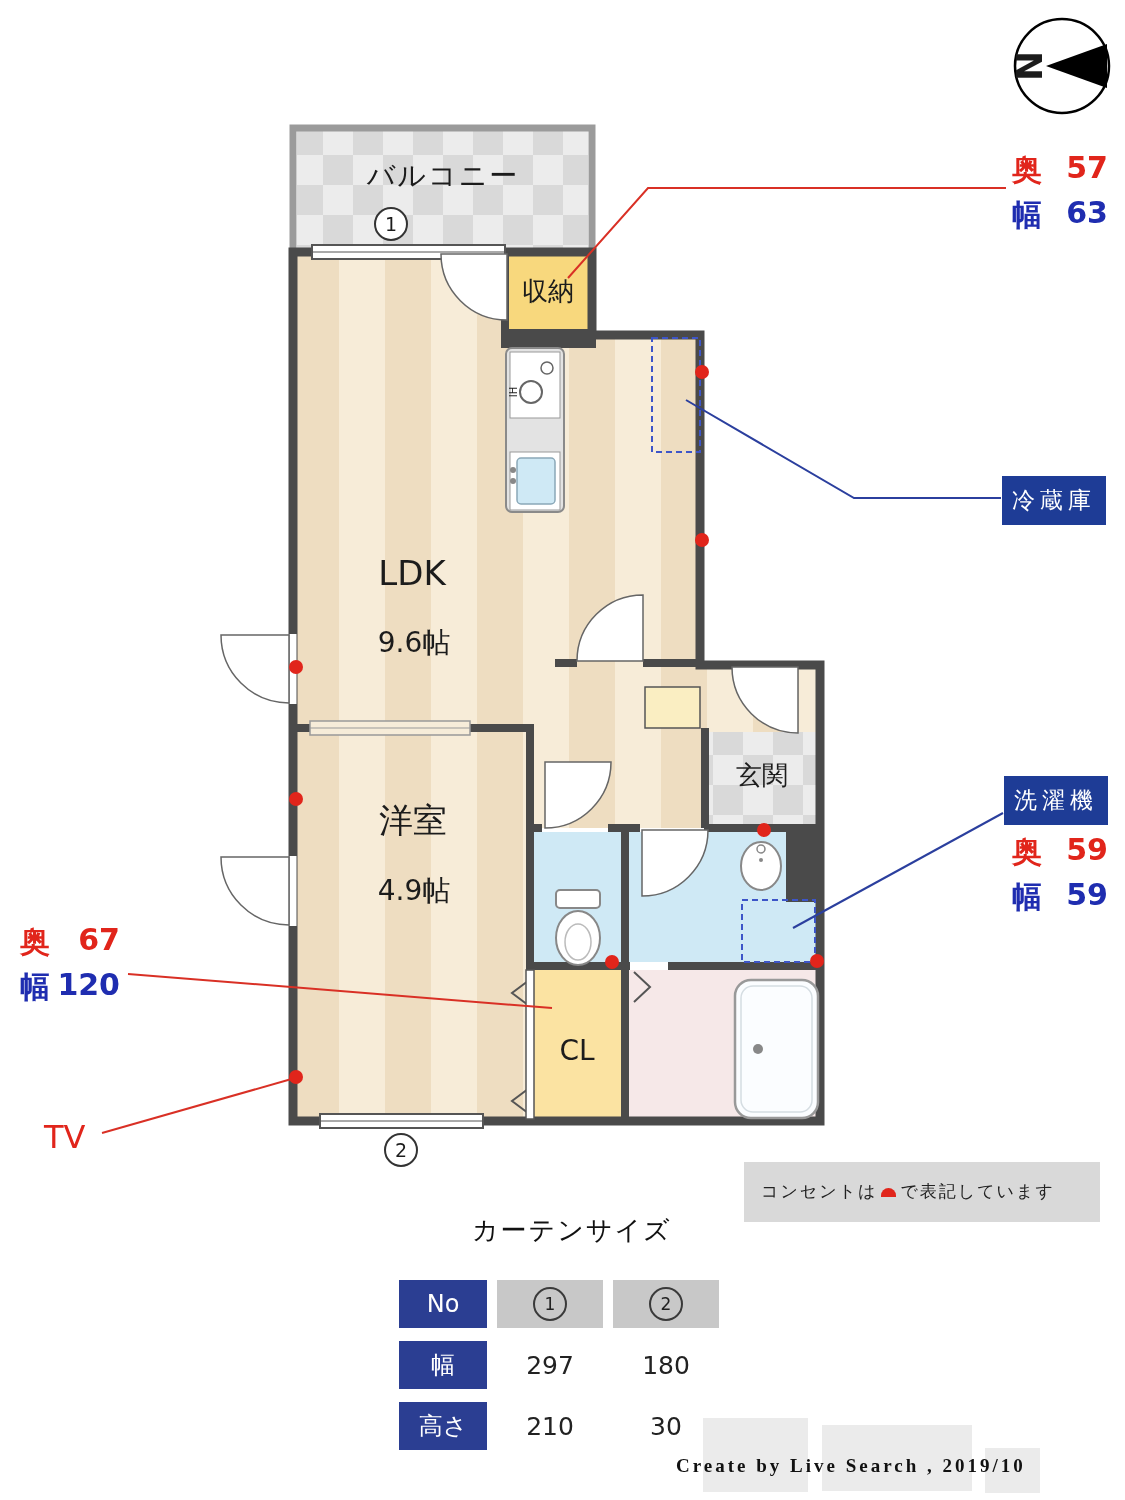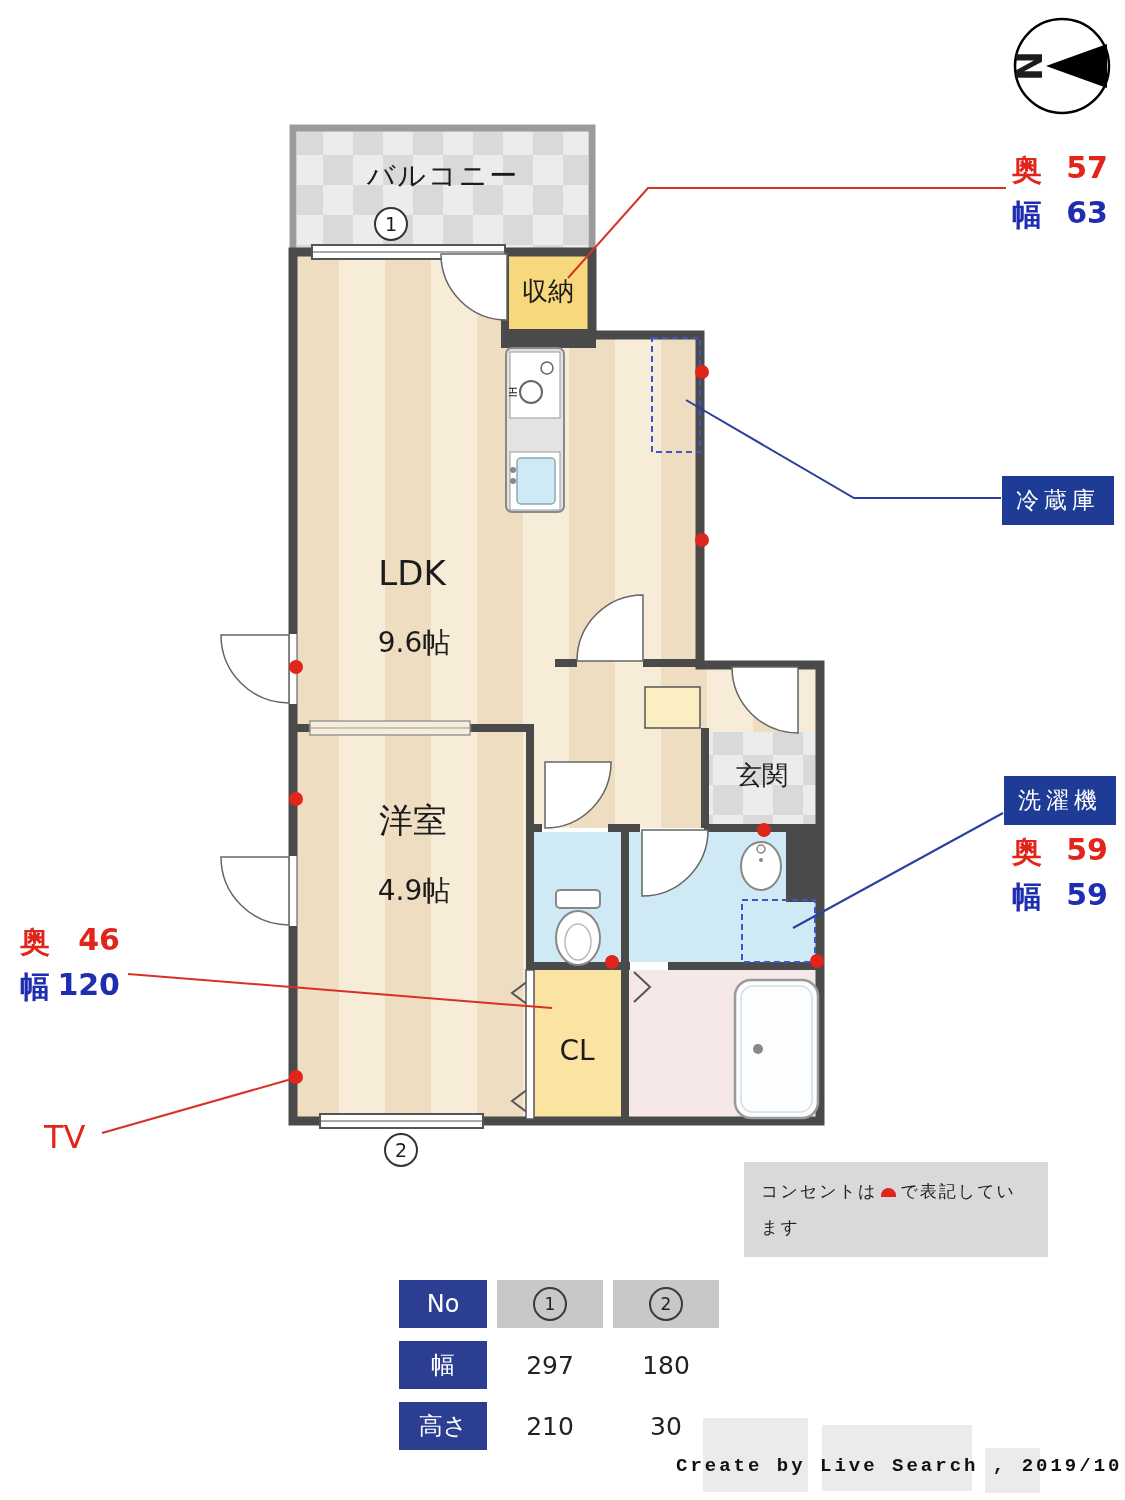--- a/index.html
+++ b/index.html
@@ -9,40 +9,40 @@
   svg text{font-family:"DejaVu Sans",sans-serif;fill:#1c1c1c;}
 
   
   .dim-group{display:flex;flex-direction:column;gap:4px;font-size:30px;font-weight:600;}
   .dim-row{display:flex;justify-content:space-between;width:96px;}
   .red{color:#e1251b;}
   .blue{color:#1f2db0;}
 
   
   .badge{background:#1e3c96;color:#fff;font-size:23px;letter-spacing:5px;
-         width:112px;text-align:center;padding:9px 0;font-weight:500;}
+         width:104px;text-align:center;padding:9px 0;font-weight:500;}
 
   .tv-label{color:#e1251b;font-size:32px;font-weight:400;}
 
   
-  .note-box{background:#d9d9d9;width:304px;box-sizing:border-box;padding:12px 17px;
+  .note-box{background:#d9d9d9;width:356px;box-sizing:border-box;padding:12px 17px;
             font-size:17px;letter-spacing:2px;color:#222;line-height:2.1;font-weight:500;}
   .dome{display:inline-block;width:15px;height:9px;background:#e1251b;
         border-radius:8px 8px 0 0;margin:0 4px;vertical-align:baseline;}
 
   
   .curtain-title{font-size:26px;letter-spacing:2px;color:#111;}
   .ctable{display:grid;grid-template-columns:88px 106px 106px;column-gap:10px;row-gap:13px;}
   .cell{height:48px;display:flex;align-items:center;justify-content:center;font-size:25px;color:#222;}
   .cell.head{background:#2b3e92;color:#fff;font-size:24px;}
   .cell.gray{background:#c8c8c8;}
   .circle-num{width:30px;height:30px;border:2px solid #3a3a3a;border-radius:50%;
               display:flex;align-items:center;justify-content:center;font-size:17px;color:#222;background:transparent;}
 
-  .footer{font-family:Liberation Mono, monospace;font-size:19px;letter-spacing:3px;
+  .footer{font-family:Liberation Serif, serif;font-size:19px;letter-spacing:3px;
           font-weight:700;color:#111;white-space:nowrap;}
   .wm{background:#ebebeb;}
 </style>
 </head>
 <body>
 
 <div class="canvas">
 
   <svg class="abs" style="left:0;top:0" width="1125" height="1500" viewBox="0 0 1125 1500">
     <defs>
@@ -206,34 +206,35 @@
     </div>
     <div class="dim-row blue">
       <span>幅</span>
       <span>59</span>
     </div>
   </div>
 
   <div class="abs dim-group" style="left:20px;top:922px">
     <div class="dim-row red" style="width:100px">
       <span>奥</span>
-      <span>46</span>
+      <span>67</span>
     </div>
     <div class="dim-row blue" style="width:100px">
       <span>幅</span>
       <span>120</span>
     </div>
   </div>
 
   <div class="abs tv-label" style="left:44px;top:1118px">TV</div>
 
   <div class="abs note-box" style="left:744px;top:1162px">
     <div><span>コンセントは</span><span class="dome"></span><span>で表記しています</span></div>
   </div>
 
+  <div class="abs curtain-title" style="left:472px;top:1213px">カーテンサイズ</div>
 
   <div class="abs ctable" style="left:399px;top:1280px">
     <div class="cell head">No</div>
     <div class="cell gray">
       <span class="circle-num">1</span>
     </div>
     <div class="cell gray">
       <span class="circle-num">2</span>
     </div>
 

